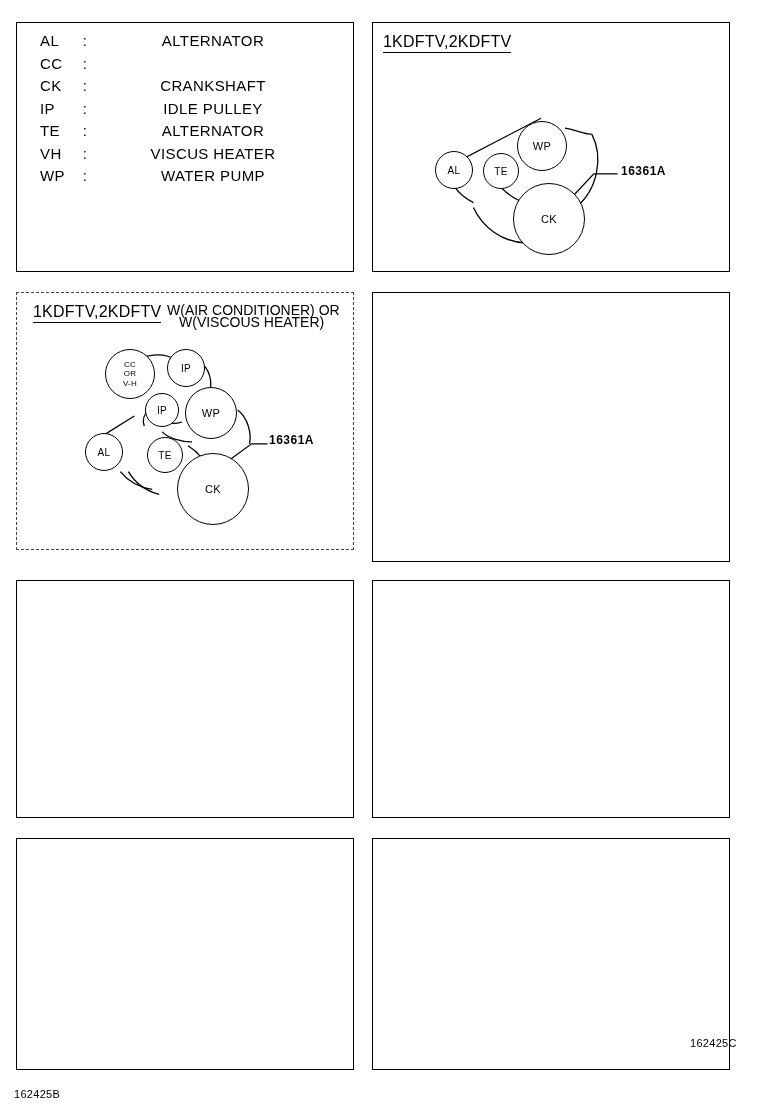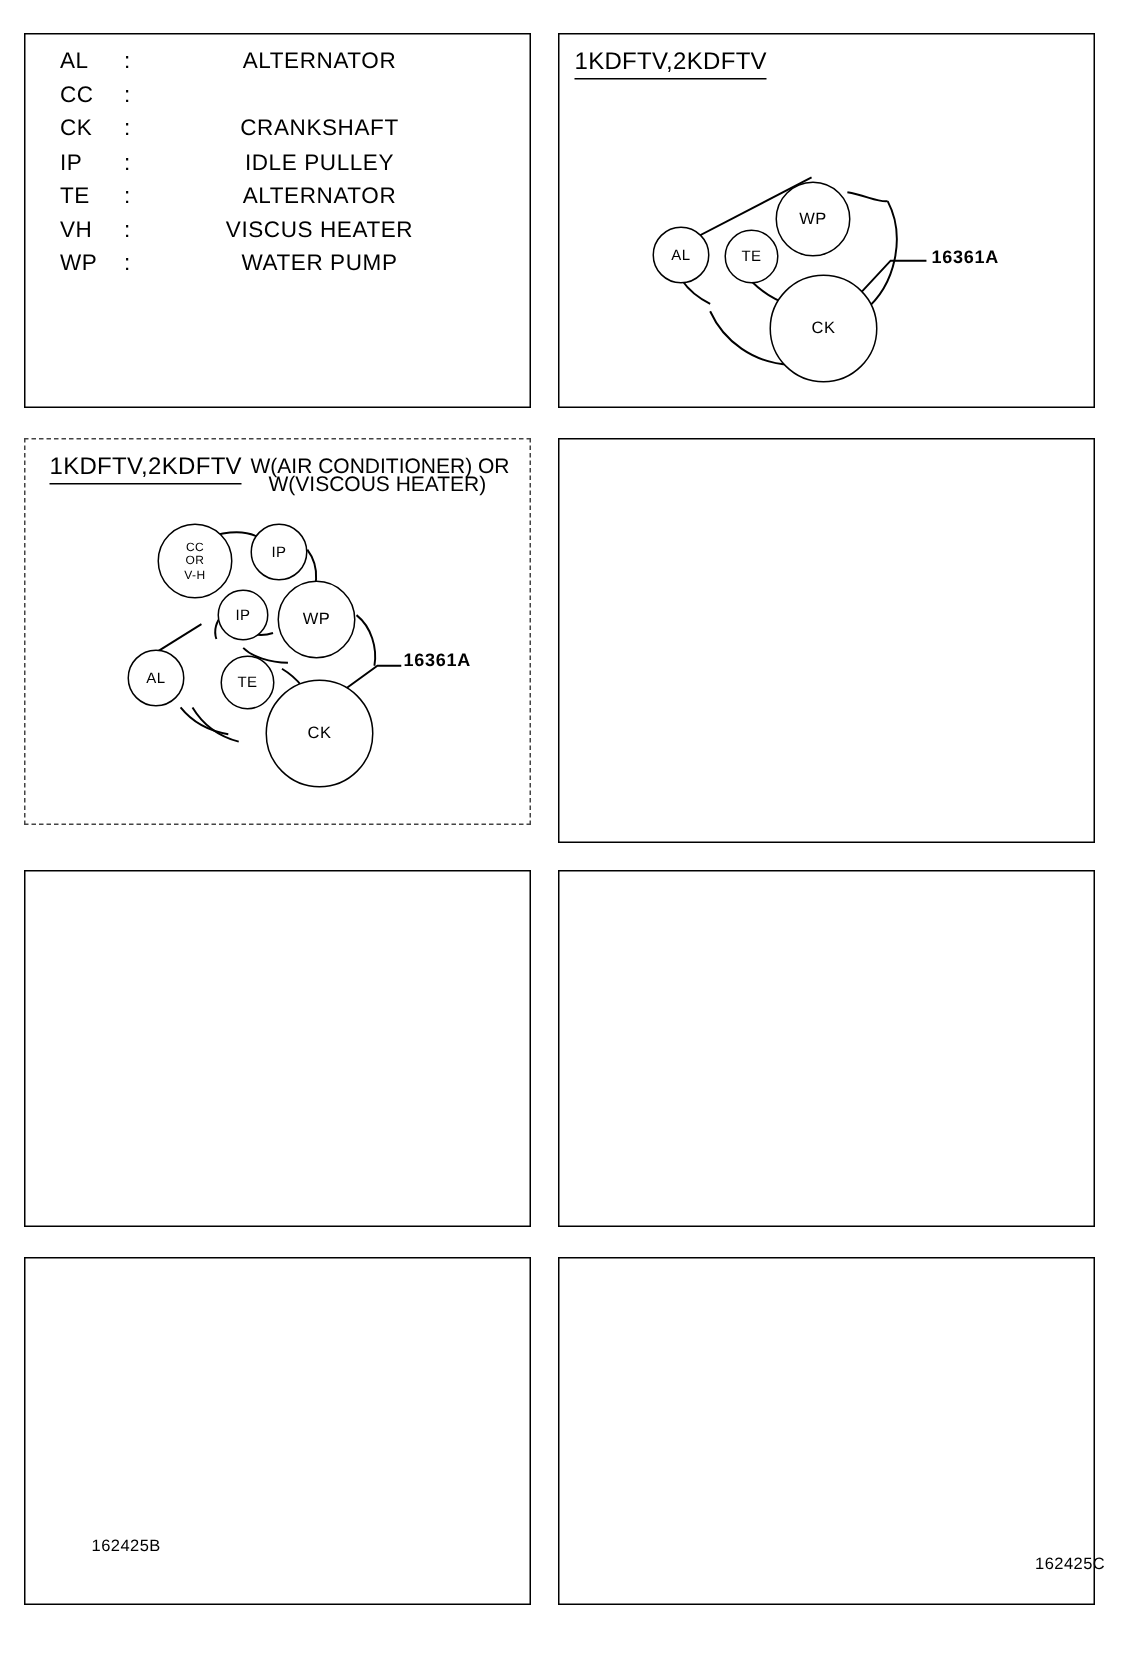--- a/index.html
+++ b/index.html
@@ -117,21 +117,21 @@
     white-space: nowrap;
     z-index: 4;
   }
 
   
   .figcode {
     position: absolute;
     font-size: 11px;
     letter-spacing: 0.3px;
   }
-  #figcode-left  { left: 14px;  top: 1025px; margin-left: 47px; }
+  #figcode-left  { left: 14px;  top: 1088px; }
   #figcode-right { left: 690px; top: 1037px; }
 </style>
 </head>
 <body>
 
 <div class="panel" id="panel-legend"></div>
 <div class="legend-list">
   <div class="legend-row">
     <span class="legend-abbr">AL</span>
     <span class="legend-colon">:</span>

